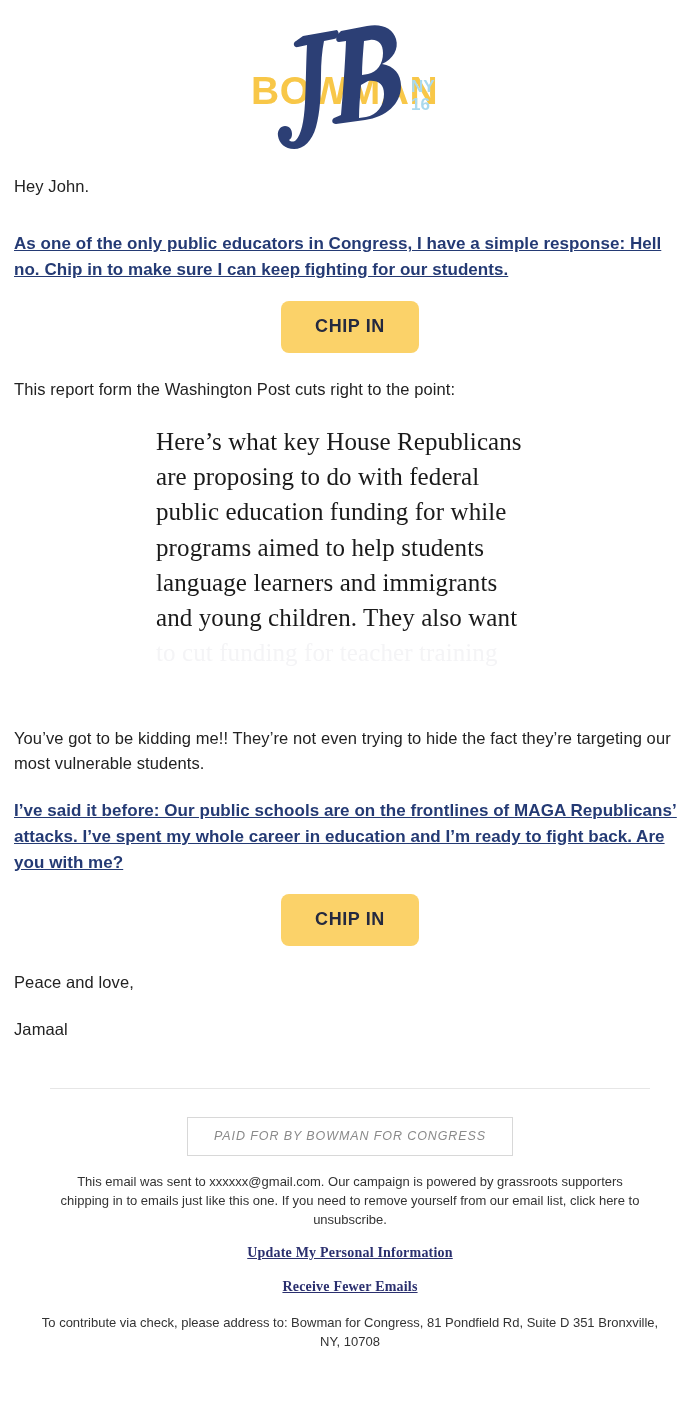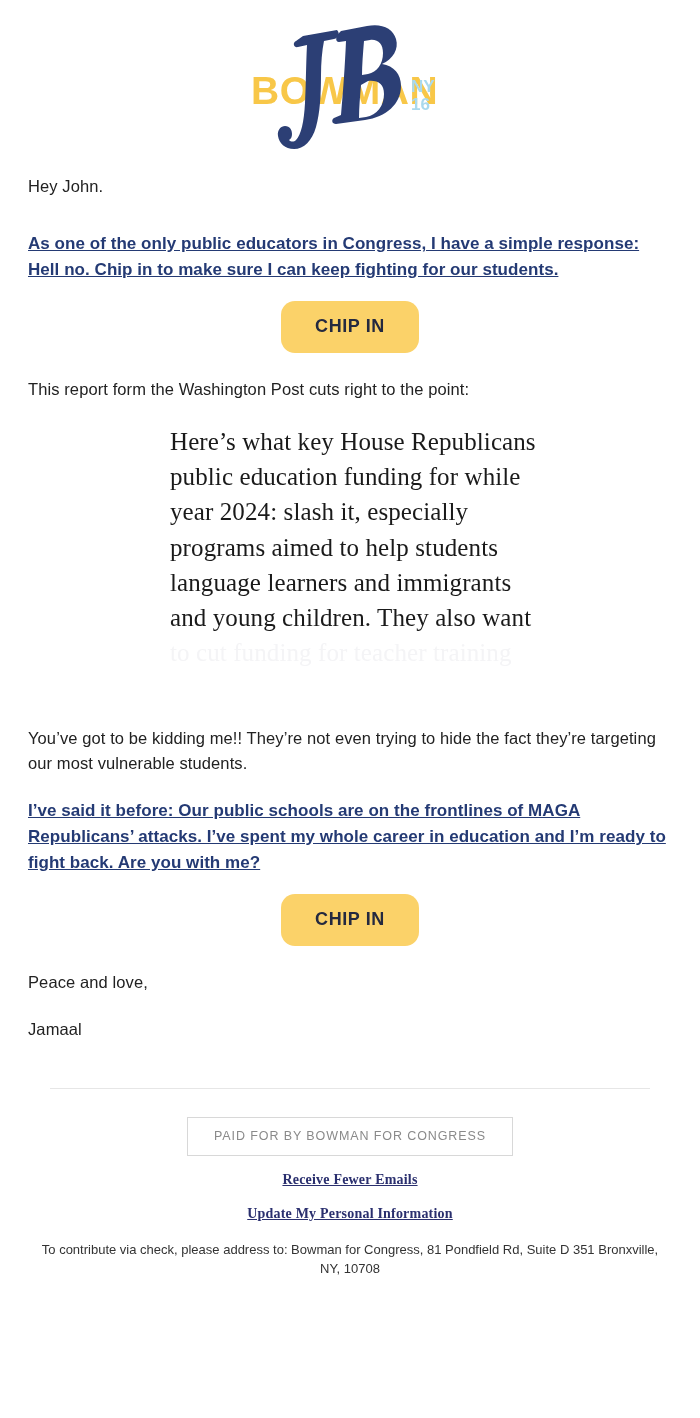--- a/index.html
+++ b/index.html
@@ -30,21 +30,21 @@
   .logo {
     position: relative;
     display: inline-block;
     width: 210px;
     height: 138px;
   }
   .logo svg { display: block; }
 
   
   .body-col {
-    padding: 0 28px;
+    padding: 0 14px;
     box-sizing: border-box;
   }
   p.para {
     font-size: 16.5px;
     line-height: 25px;
     color: #222222;
     margin: 0 0 22px 0;
     letter-spacing: 0.1px;
   }
   p.greeting {
@@ -68,21 +68,21 @@
   }
   .chip-btn {
     display: inline-block;
     background: #fbd269;
     color: #24293f;
     font-size: 18px;
     font-weight: bold;
     letter-spacing: 0.6px;
     padding: 15px 34px 16px 34px;
     border: none;
-    border-radius: 14px;
+    border-radius: 8px;
     text-decoration: none;
     font-family: "Liberation Sans", sans-serif;
     cursor: pointer;
   }
 
   
   .quote-shot {
     margin: 14px 0 10px 0;
     padding-left: 142px;
     box-sizing: border-box;
@@ -113,20 +113,21 @@
     box-sizing: border-box;
   }
   .paid-box {
     display: inline-block;
     border: 1px solid #d8d8d8;
     color: #8a8a8a;
     font-size: 12.5px;
     letter-spacing: 0.9px;
     padding: 11px 26px 12px 26px;
     margin-bottom: 16px;
+    font-style: italic;
   }
   .footer-note {
     font-size: 13px;
     line-height: 19px;
     color: #333333;
     margin: 0 0 16px 0;
     padding: 0 12px;
   }
   .footer-link {
     display: block;
@@ -184,22 +185,22 @@
     <a href="#" class="cta-link">As one of the only public educators in Congress, I have a simple response: Hell no. Chip in to make sure I can keep fighting for our students.</a>
 
     <div class="btn-row">
       <a href="#" class="chip-btn">CHIP IN</a>
     </div>
 
     <p class="para">This report form the Washington Post cuts right to the point:</p>
 
     <div class="quote-shot">
       <div class="qline">Here’s what key House Republicans</div>
+      <div class="qline">are proposing to do with federal</div>
       <div class="qline">public education funding for while</div>
-      <div class="qline">year 2024: slash it, especially</div>
       <div class="qline">programs aimed to help students</div>
       <div class="qline">language learners and immigrants</div>
       <div class="qline">and young children. They also want</div>
       <div class="qline clipped">to cut funding for teacher training</div>
     </div>
 
     <p class="para">You’ve got to be kidding me!! They’re not even trying to hide the fact they’re targeting our most vulnerable students.</p>
 
     <a href="#" class="cta-link">I’ve said it before: Our public schools are on the frontlines of MAGA Republicans’ attacks. I’ve spent my whole career in education and I’m ready to fight back. Are you with me?</a>
 
@@ -209,21 +210,22 @@
 
     <p class="para">Peace and love,</p>
     <p class="para">Jamaal</p>
   </div>
 
   <div class="divider"></div>
 
   <div class="footer">
     <div class="paid-box">PAID FOR BY BOWMAN FOR CONGRESS</div>
 
+    <p class="footer-note">This email was sent to xxxxxx@gmail.com. Our campaign is powered by grassroots supporters chipping in to emails just like this one. If you need to remove yourself from our email list, click here to unsubscribe.</p>
+
+    <a href="#" class="footer-link">Update My Personal Information</a>
 
     <a href="#" class="footer-link">Receive Fewer Emails</a>
-
-    <a href="#" class="footer-link">Update My Personal Information</a>
 
     <p class="footer-address">To contribute via check, please address to: Bowman for Congress, 81 Pondfield Rd, Suite D 351 Bronxville, NY, 10708</p>
   </div>
 
 </div>
 
 </body></html>

